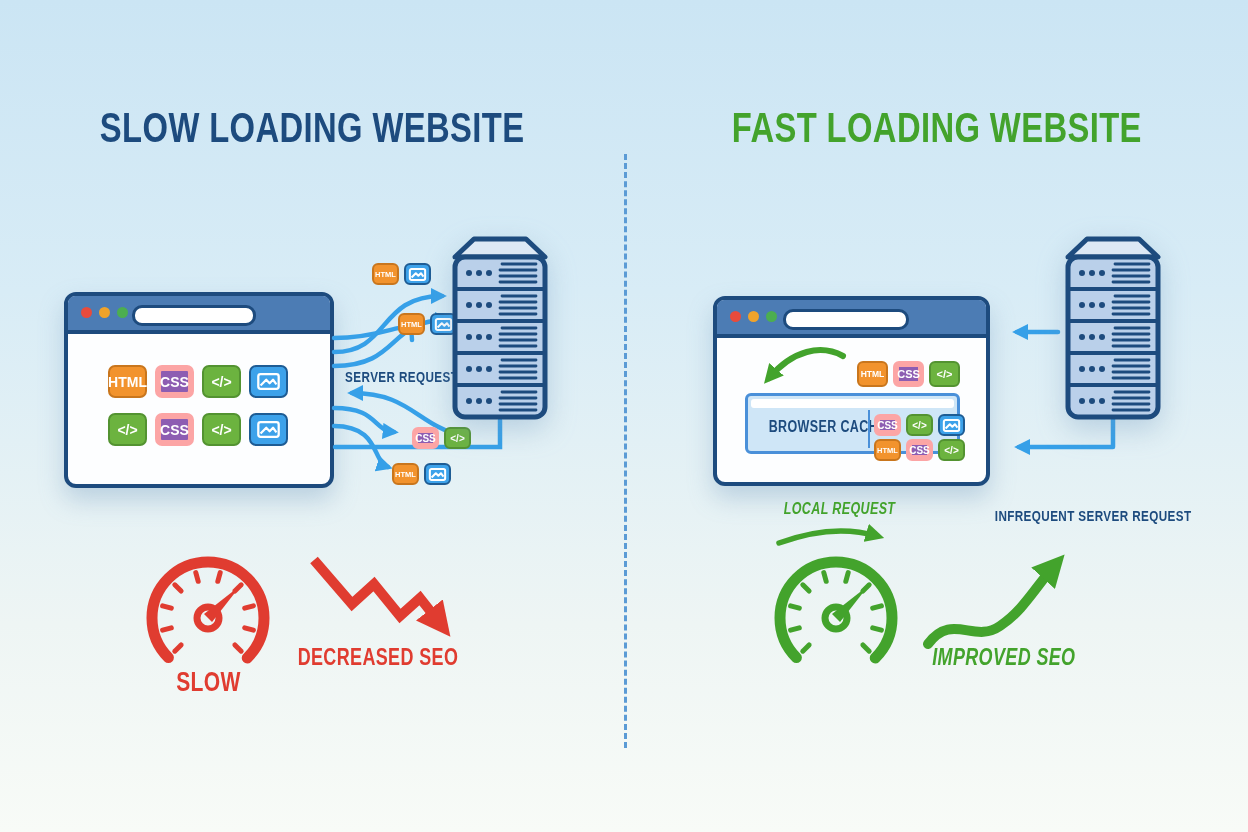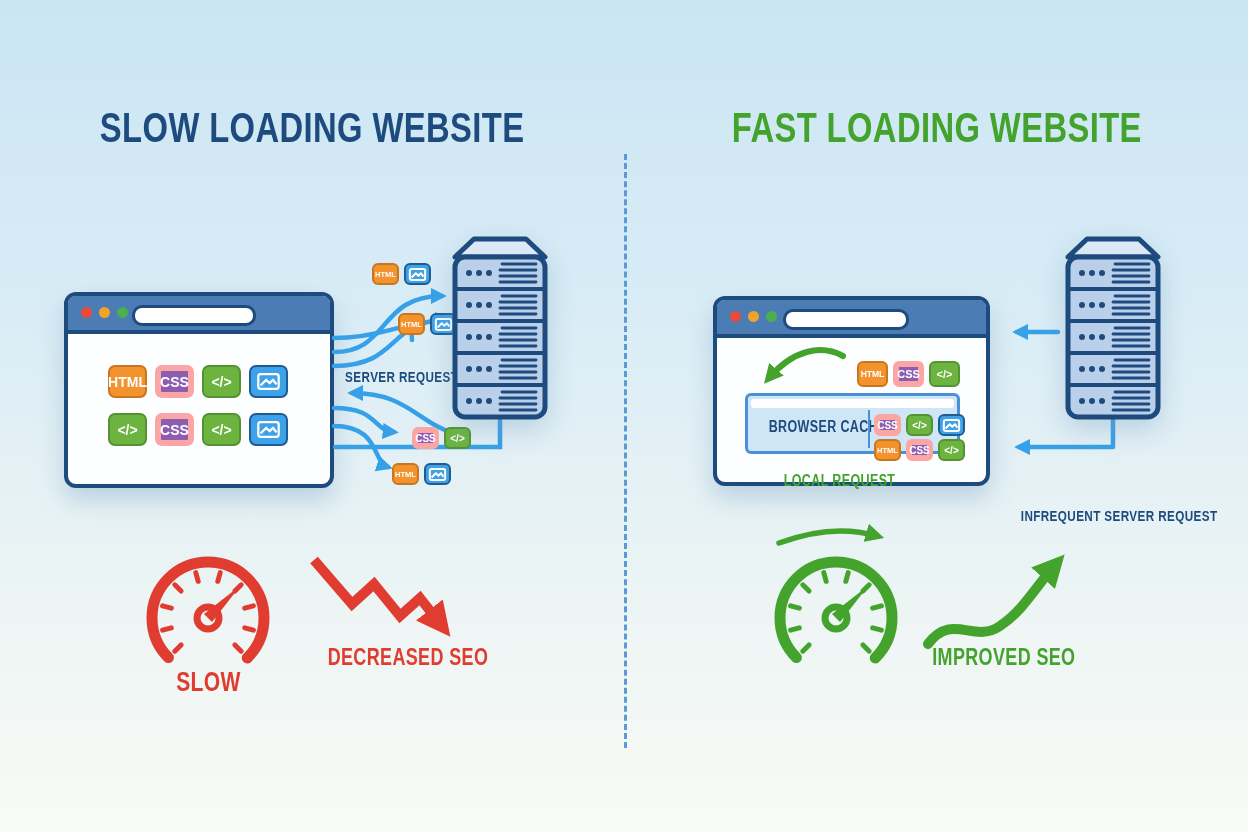--- a/index.html
+++ b/index.html
@@ -222,21 +222,21 @@
   </div>
 
   <svg class="abs" style="left:308px;top:552px;" width="152" height="92" viewBox="0 0 152 92">
     <defs>
         <marker id="arZ" viewBox="0 0 10 10" refX="6" refY="5" markerWidth="3.4" markerHeight="3.4" orient="auto">
           <path d="M0,0 L10,5 L0,10 Z" fill="var(--red)"></path>
         </marker>
       </defs>
     <path d="M6,8 L44,52 L66,32 L92,64 L112,46 L134,74" fill="none" stroke="var(--red)" stroke-width="10" stroke-linejoin="miter" marker-end="url(#arZ)"></path>
   </svg>
-  <div class="abs center" style="left:305px;top:644px;width:178px;text-align:center;">
+  <div class="abs center" style="left:275px;top:644px;width:178px;text-align:center;">
     <span class="cond redt seo-lbl">DECREASED SEO</span>
   </div>
 
   <div class="abs browser" style="left:713px;top:296px;width:269px;height:182px;">
     <div class="titlebar">
       <span class="dot" style="left:13px;background:#e84b3c;"></span>
       <span class="dot" style="left:31px;background:#f0a32a;"></span>
       <span class="dot" style="left:49px;background:#4cae50;"></span>
       <span class="pill" style="left:66px;width:120px;"></span>
     </div>
@@ -335,33 +335,33 @@
         <line x1="48" y1="130" x2="84" y2="130"></line>
         <line x1="48" y1="136" x2="84" y2="136"></line>
         <line x1="48" y1="142" x2="84" y2="142"></line>
       <line x1="50" y1="156" x2="84" y2="156"></line>
         <line x1="48" y1="162" x2="84" y2="162"></line>
         <line x1="48" y1="168" x2="84" y2="168"></line>
         <line x1="48" y1="174" x2="84" y2="174"></line>
     </g>
   </svg>
 
-  <div class="abs center" style="left:768px;top:472px;width:140px;">
+  <div class="abs center" style="left:768px;top:500px;width:140px;font-style:italic;">
     <span class="cond greent lbl-md">LOCAL REQUEST</span>
   </div>
   <svg class="abs" style="left:775px;top:521px;" width="120" height="32" viewBox="0 0 120 32">
     <defs>
         <marker id="agL" viewBox="0 0 10 10" refX="6" refY="5" markerWidth="3.4" markerHeight="3.4" orient="auto">
           <path d="M0,0 L10,5 L0,10 Z" fill="var(--green)"></path>
         </marker>
       </defs>
     <path d="M4,22 Q58,2 102,15" fill="none" stroke="var(--green)" stroke-width="5.5" stroke-linecap="round" marker-end="url(#agL)"></path>
   </svg>
 
-  <div class="abs center" style="left:993px;top:507px;width:210px;text-decoration:underline;">
+  <div class="abs center" style="left:967px;top:507px;width:210px;text-decoration:underline;">
     <span class="cond navy" style="font-size:15px;">INFREQUENT SERVER REQUEST</span>
   </div>
 
   <svg class="abs" style="left:766px;top:550px;color:var(--green);" width="140" height="132" viewBox="0 0 140 132">
     <g stroke="currentColor" fill="none">
       <circle cx="70" cy="68" r="56" stroke-width="11" stroke-dasharray="264 88" stroke-linecap="round" transform="rotate(135 70 68)"></circle>
       <g stroke-width="5" stroke-linecap="round">
         <line x1="43.1" y1="94.9" x2="36.8" y2="101.2"></line>
           <line x1="33.3" y1="77.8" x2="24.6" y2="80.2"></line>
         <line x1="33.3" y1="58.2" x2="24.6" y2="55.8"></line>
@@ -379,17 +379,17 @@
   </svg>
 
   <svg class="abs" style="left:922px;top:548px;" width="155" height="100" viewBox="0 0 155 100">
     <defs>
         <marker id="agI" viewBox="0 0 10 10" refX="6" refY="5" markerWidth="3.2" markerHeight="3.2" orient="auto">
           <path d="M0,0 L10,5 L0,10 Z" fill="var(--green)"></path>
         </marker>
       </defs>
     <path d="M6,96 C30,64 52,96 78,78 C102,62 114,38 134,16" fill="none" stroke="var(--green)" stroke-width="10" stroke-linecap="round" marker-end="url(#agI)"></path>
   </svg>
-  <div class="abs center" style="left:912px;top:644px;width:175px;">
+  <div class="abs center" style="left:912px;top:644px;width:175px;font-style:italic;">
     <span class="cond greent seo-lbl">IMPROVED SEO</span>
   </div>
 
 </div>
 
 </body></html>

